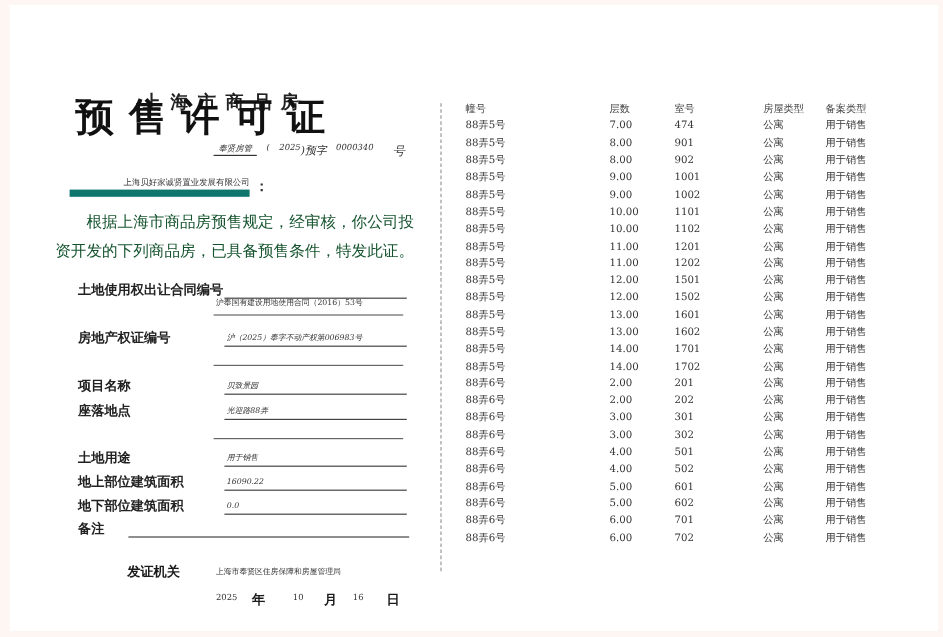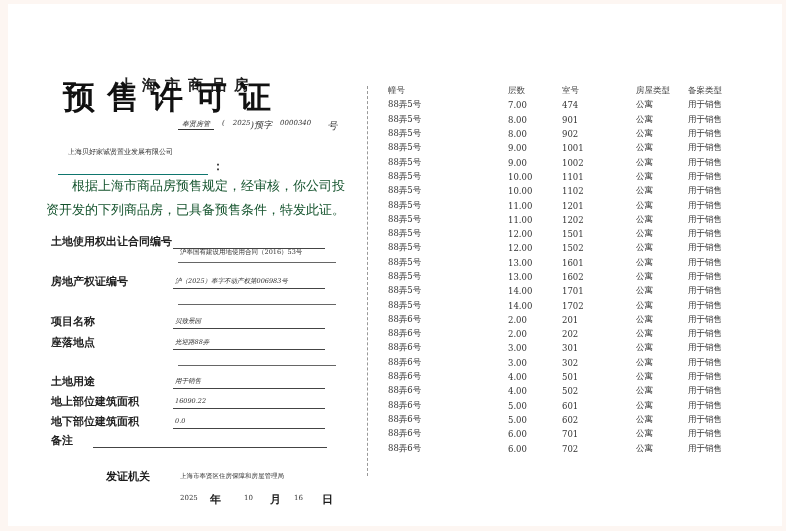--- a/index.html
+++ b/index.html
@@ -31,28 +31,28 @@
     position: absolute; left: 170px; top: 115px; font-size: 7px; color: #333;
     display: flex; align-items: flex-start; white-space: nowrap; font-style: italic;
   }
   .certno .u { border-bottom: 1px solid #333; padding: 0 4px; }
   .certno .hao { font-size: 10px; margin-left: 16px; }
   .certno .gap { margin-left: 8px; }
   .company {
     position: absolute; left: 50px; top: 143px; font-size: 7px; color: #333;
     display: flex; align-items: flex-end; white-space: nowrap;
   }
-  .company .u { border-bottom: 1px solid #0f766e; width: 140px; padding-left: 10px; padding-bottom: 17px; }
+  .company .u { border-bottom: 6px solid #0f766e; width: 140px; padding-left: 10px; padding-bottom: 1px; text-align: right; }
   .company .colon { font-size: 12px; font-weight: bold; margin-left: 4px; }
   .para {
     position: absolute; left: 38px; top: 170px; width: 300px;
     font-family: "DejaVu Sans", sans-serif; font-size: 13px; line-height: 24px; color: #14532d;
     text-indent: 26px;
   }
-  .field { position: absolute; left: 43px; display: flex; align-items: flex-end; white-space: nowrap; }
+  .field { position: absolute; left: 57px; display: flex; align-items: flex-end; white-space: nowrap; }
   .field .lbl {
     font-family: "DejaVu Serif", serif; font-weight: bold; font-size: 11px; color: #222;
     display: flex; justify-content: space-between;
   }
   .field .val {
     margin-left: 6px; border-bottom: 1px solid #444; font-size: 6.5px; color: #333;
     padding: 0 0 2px 2px; line-height: 9px; font-style: italic;
   }
   .extra-line { position: absolute; left: 170px; width: 158px; border-top: 1px solid #666; }
   .sub-val { position: absolute; left: 172px; font-size: 6.5px; color: #333; }

